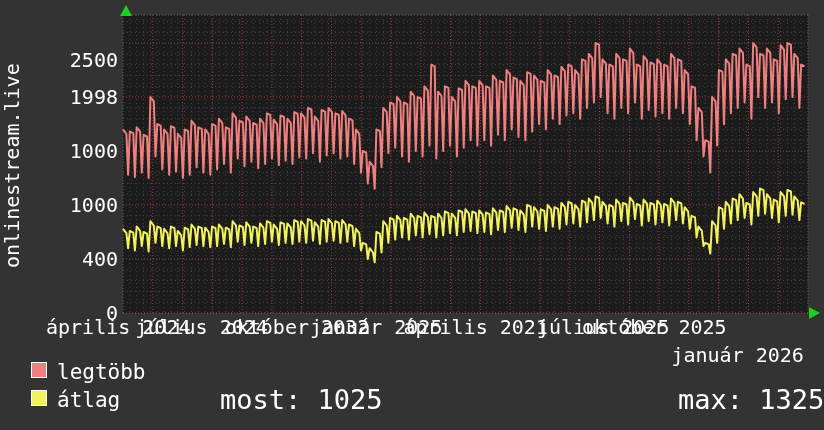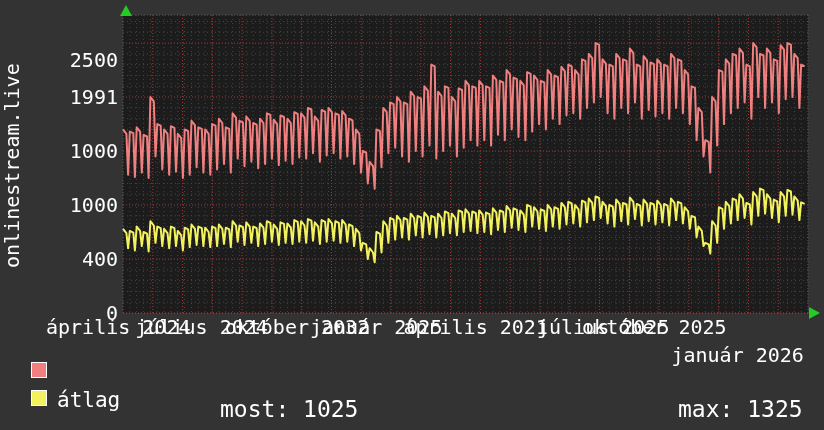--- a/index.html
+++ b/index.html
@@ -26,21 +26,21 @@
   .legend-row { position:absolute; left:0; width:824px; height:22px; }
   .legend-row.r1 { top:361px; }
   .legend-row.r2 { top:389px; }
   .swatch {
     position:absolute; left:31px; top:1px; width:14px; height:14px;
     border:1px solid #ffffff;
   }
   .swatch.pink  { background:#f08080; }
   .swatch.yellow{ background:#f2f25e; }
   .legend-label { position:absolute; left:57px; top:0; font-size:21px; line-height:22px; white-space:pre; }
-  .stat { position:absolute; top:9px; font-size:23px; line-height:22px; white-space:pre; }
+  .stat { position:absolute; top:0; font-size:27px; line-height:22px; white-space:pre; }
   .stat.most  { left:220px; }
   .stat.atlag { left:448px; }
   .stat.max   { left:678px; }
 </style>
 </head>
 <body>
 
 <div class="stage">
 
   <div class="watermark">onlinestream.live</div>
@@ -203,36 +203,37 @@
       <polyline points="123.0,228.8 126.4,233.1 128.1,248.2 129.8,230.9 133.3,232.6 134.9,250.4 136.7,226.6 140.1,230.9 141.8,246.1 143.6,232.0 147.0,233.6 148.6,251.5 150.4,221.2 153.8,225.5 155.5,242.8 157.3,226.6 160.7,228.2 162.3,246.1 164.1,228.8 167.5,233.1 169.2,248.2 170.9,226.6 174.4,228.2 176.0,246.1 177.8,230.9 181.2,235.3 182.9,250.4 184.7,227.7 188.1,229.3 189.7,247.1 191.5,224.5 194.9,228.8 196.6,245.0 198.3,226.6 201.8,228.2 203.4,246.1 205.2,227.7 208.6,232.0 210.3,247.1 212.1,226.6 215.5,228.2 217.1,246.1 218.9,224.5 222.3,228.8 224.0,243.9 225.8,227.7 229.2,229.3 230.8,247.1 232.6,221.2 236.0,225.5 237.7,241.7 239.4,225.5 242.9,227.2 244.5,245.0 246.3,222.3 249.7,226.6 251.4,242.8 253.2,226.6 256.6,228.2 258.2,246.1 260.0,223.4 263.4,227.7 265.1,243.9 266.9,221.2 270.3,222.8 271.9,241.7 273.7,224.5 277.1,228.8 278.8,245.0 280.5,222.3 284.0,223.9 285.6,242.8 287.4,223.4 290.8,227.7 292.5,243.9 294.3,220.1 297.7,221.8 299.3,241.7 301.1,221.2 304.5,225.5 306.2,242.8 307.9,219.1 311.4,220.7 313.0,240.7 314.8,222.3 318.2,226.6 319.9,243.9 321.6,220.1 325.1,221.8 326.7,241.7 328.5,219.1 331.9,223.4 333.6,240.7 335.4,221.2 338.8,222.8 340.4,242.8 342.2,220.1 345.6,224.5 347.3,241.7 349.0,224.5 352.5,226.1 354.1,246.1 355.9,228.8 359.3,233.1 361.0,250.4 362.8,242.8 366.2,244.4 367.8,259.0 369.6,248.2 373.0,252.5 374.7,262.3 376.4,232.0 379.9,233.6 381.5,252.5 383.3,221.2 386.7,225.5 388.4,242.8 390.1,218.0 393.6,219.6 395.2,239.6 397.0,215.8 400.4,220.1 402.1,237.4 403.8,218.0 407.3,219.6 408.9,239.6 410.7,213.7 414.1,218.0 415.8,235.3 417.6,215.8 421.0,217.4 422.6,237.4 424.4,212.6 427.8,216.9 429.5,234.2 431.3,215.8 434.7,217.4 436.3,237.4 438.1,213.7 441.5,218.0 443.2,235.3 444.9,211.5 448.4,213.1 450.0,233.1 451.8,213.7 455.2,218.0 456.9,235.3 458.6,210.4 462.1,212.0 463.7,232.0 465.5,209.3 468.9,213.7 470.6,230.9 472.3,211.5 475.8,213.1 477.4,233.1 479.2,210.4 482.6,214.7 484.3,232.0 486.0,212.6 489.5,214.2 491.1,234.2 492.9,208.3 496.3,212.6 498.0,229.9 499.8,210.4 503.2,212.0 504.8,232.0 506.6,206.1 510.0,210.4 511.7,227.7 513.5,208.3 516.9,209.9 518.5,229.9 520.3,210.4 523.7,214.7 525.4,232.0 527.1,205.0 530.6,206.6 532.2,226.6 534.0,207.2 537.4,211.5 539.1,228.8 540.8,209.3 544.3,211.0 545.9,230.9 547.7,205.0 551.1,209.3 552.8,226.6 554.5,207.2 558.0,208.8 559.6,228.8 561.4,202.9 564.8,207.2 566.5,224.5 568.3,201.8 571.7,203.4 573.3,223.4 575.1,205.0 578.5,209.3 580.2,226.6 582.0,200.7 585.4,202.3 587.0,222.3 588.8,198.6 592.2,202.9 593.9,220.1 595.6,196.4 599.1,198.0 600.7,218.0 602.5,201.8 605.9,206.1 607.6,223.4 609.3,205.0 612.8,206.6 614.4,226.6 616.2,199.6 619.6,203.9 621.3,221.2 623.0,202.9 626.5,204.5 628.1,224.5 629.9,197.5 633.3,201.8 635.0,219.1 636.8,203.9 640.2,205.6 641.8,225.5 643.6,199.6 647.0,203.9 648.7,221.2 650.4,202.9 653.9,204.5 655.5,224.5 657.3,200.7 660.7,205.0 662.4,222.3 664.1,203.9 667.6,205.6 669.2,225.5 671.0,198.6 674.4,202.9 676.1,220.1 677.9,201.8 681.3,203.4 682.9,223.4 684.7,207.2 688.1,211.5 689.8,228.8 691.5,215.8 695.0,217.4 696.6,237.4 698.4,226.6 701.8,230.9 703.5,246.1 705.3,242.8 708.7,244.4 710.3,253.6 712.1,221.2 715.5,225.5 717.2,242.8 718.9,207.2 722.4,208.8 724.0,228.8 725.8,201.8 729.2,206.1 730.9,223.4 732.6,198.6 736.1,200.2 737.7,220.1 739.5,194.2 742.9,198.6 744.6,218.0 746.4,202.9 749.8,204.5 751.4,224.5 753.2,192.1 756.6,196.4 758.3,215.8 760.0,188.6 763.5,190.2 765.1,213.7 766.9,194.2 770.3,198.6 772.0,218.0 773.8,199.6 777.2,201.3 778.8,222.3 780.6,192.1 784.0,196.4 785.7,215.8 787.4,189.9 790.9,191.5 792.5,214.7 794.3,196.4 797.7,200.7 799.4,220.1 801.1,202.3 804.6,203.9" fill="none" stroke="#f2f25e" stroke-width="2" stroke-linejoin="round"></polyline>
       <polygon points="120,16 132,16 126,5" fill="#22cc22"></polygon>
       <polygon points="809,307 809,319 820,313" fill="#22cc22"></polygon>
     </svg>
 
   <div id="ylabels">
       <div class="ytick" style="left: 56px; top: 302px;">0</div>
       <div class="ytick" style="left: 56px; top: 248.014px;">400</div>
       <div class="ytick" style="left: 56px; top: 194.029px;">1000</div>
       <div class="ytick" style="left: 56px; top: 140.043px;">1000</div>
-      <div class="ytick" style="left: 56px; top: 86.058px;">1991</div>
+      <div class="ytick" style="left: 56px; top: 86.058px;">1998</div>
       <div class="ytick" style="left: 56px; top: 49px;">2500</div>
     </div>
   <div id="xlabels">
       <div class="xtick" style="left: 46px;">április 2024</div>
       <div class="xtick" style="left: 135.348px;">július 2024</div>
       <div class="xtick" style="left: 224.696px;">október 2032</div>
       <div class="xtick" style="left: 310px;">január 2025</div>
       <div class="xtick" style="left: 403.391px;">április 2021</div>
       <div class="xtick" style="left: 501px; margin-left: 36px;">július 2025</div>
       <div class="xtick" style="left: 582.087px;">október 2025</div>
       <div class="xtick" style="left: 671.435px; margin-top: 28px;">január 2026</div>
     </div>
 
   <div class="legend-row r1">
     <span class="swatch pink"></span>
+    <span class="legend-label">legtöbb</span>
   </div>
 
   <div class="legend-row r2">
     <span class="swatch yellow"></span>
     <span class="legend-label">átlag</span>
     <span class="stat most">most: 1025</span>
     <span class="stat max">max: 1325</span>
   </div>
 
 </div>

